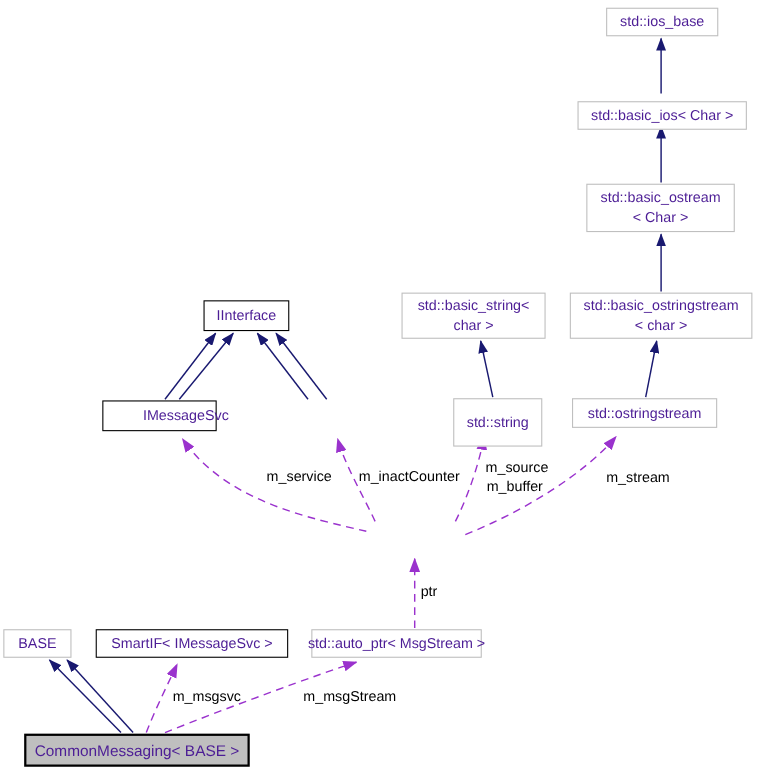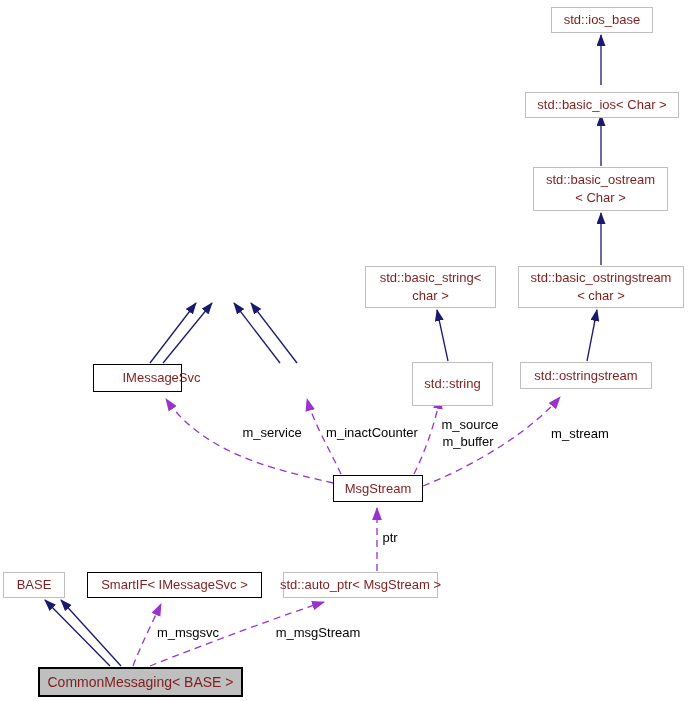--- a/index.html
+++ b/index.html
@@ -14,21 +14,21 @@
   #edges {
     position: absolute;
     left: 0; top: 0;
     width: 689px; height: 701px;
   }
   .node {
     position: absolute;
     box-sizing: border-box;
     background: #ffffff;
     border: 1px solid #bfbfbf;
-    color: #7f1d1d;
+    color: #4c1d95;
     font-size: 13px;
     line-height: 1.35;
     display: flex;
     flex-direction: column;
     align-items: center;
     justify-content: center;
     text-align: center;
     white-space: nowrap;
   }
   .node.emph { border-color: #000000; }
@@ -106,31 +106,31 @@
   <div class="node" style="left:365px; top:266px; width:131px; height:42px;">
     <span>std::basic_string&lt;</span>
     <span>char &gt;</span>
   </div>
 
   <div class="node" style="left:518px; top:266px; width:166px; height:42px;">
     <span>std::basic_ostringstream</span>
     <span>&lt; char &gt;</span>
   </div>
 
+  <div class="node emph" style="left:185px; top:273px; width:78px; height:28px;">IInterface</div>
 
-  <div class="node emph" style="left:93px; top:364px; width:89px; height:28px;padding-left:48px;">IMessageSvc</div>
+  <div class="node emph" style="left:93px; top:364px; width:104px; height:28px;padding-left:48px;">IMessageSvc</div>
 
 
   <div class="node" style="left:412px; top:362px; width:81px; height:44px;">std::string</div>
 
   <div class="node" style="left:520px; top:362px; width:132px; height:27px;">std::ostringstream</div>
 
-  <div class="node emph" style="left:333px; top:475px; width:90px; height:27px;">MsgStream</div>
 
   <div class="node" style="left:3px; top:572px; width:62px; height:26px;">BASE</div>
 
   <div class="node emph" style="left:87px; top:572px; width:175px; height:26px;">SmartIF&lt; IMessageSvc &gt;</div>
 
   <div class="node" style="left:283px; top:572px; width:155px; height:26px;">std::auto_ptr&lt; MsgStream &gt;</div>
 
-  <div class="node current" style="left:22px; top:667px; width:205px; height:30px;margin-left:16px;">CommonMessaging&lt; BASE &gt;</div>
+  <div class="node current" style="left:22px; top:667px; width:205px; height:30px;">CommonMessaging&lt; BASE &gt;</div>
 
 </div>
 
 </body></html>

